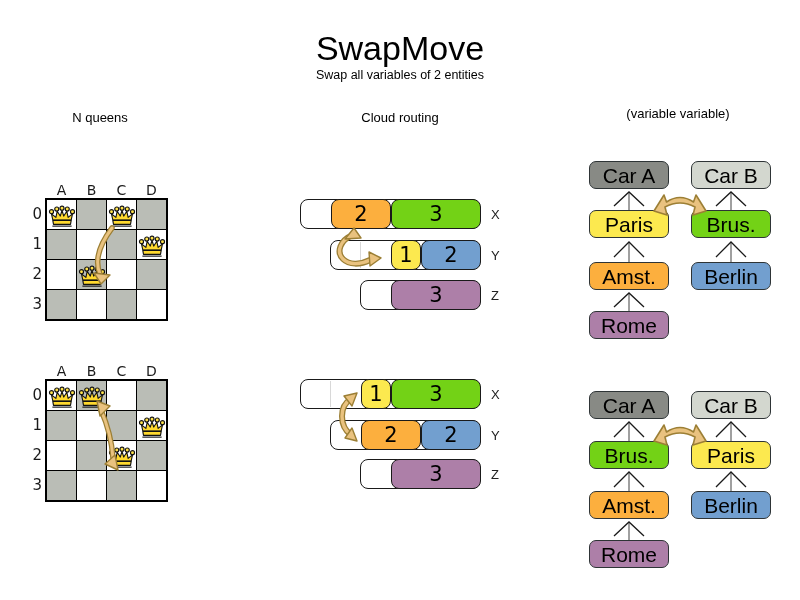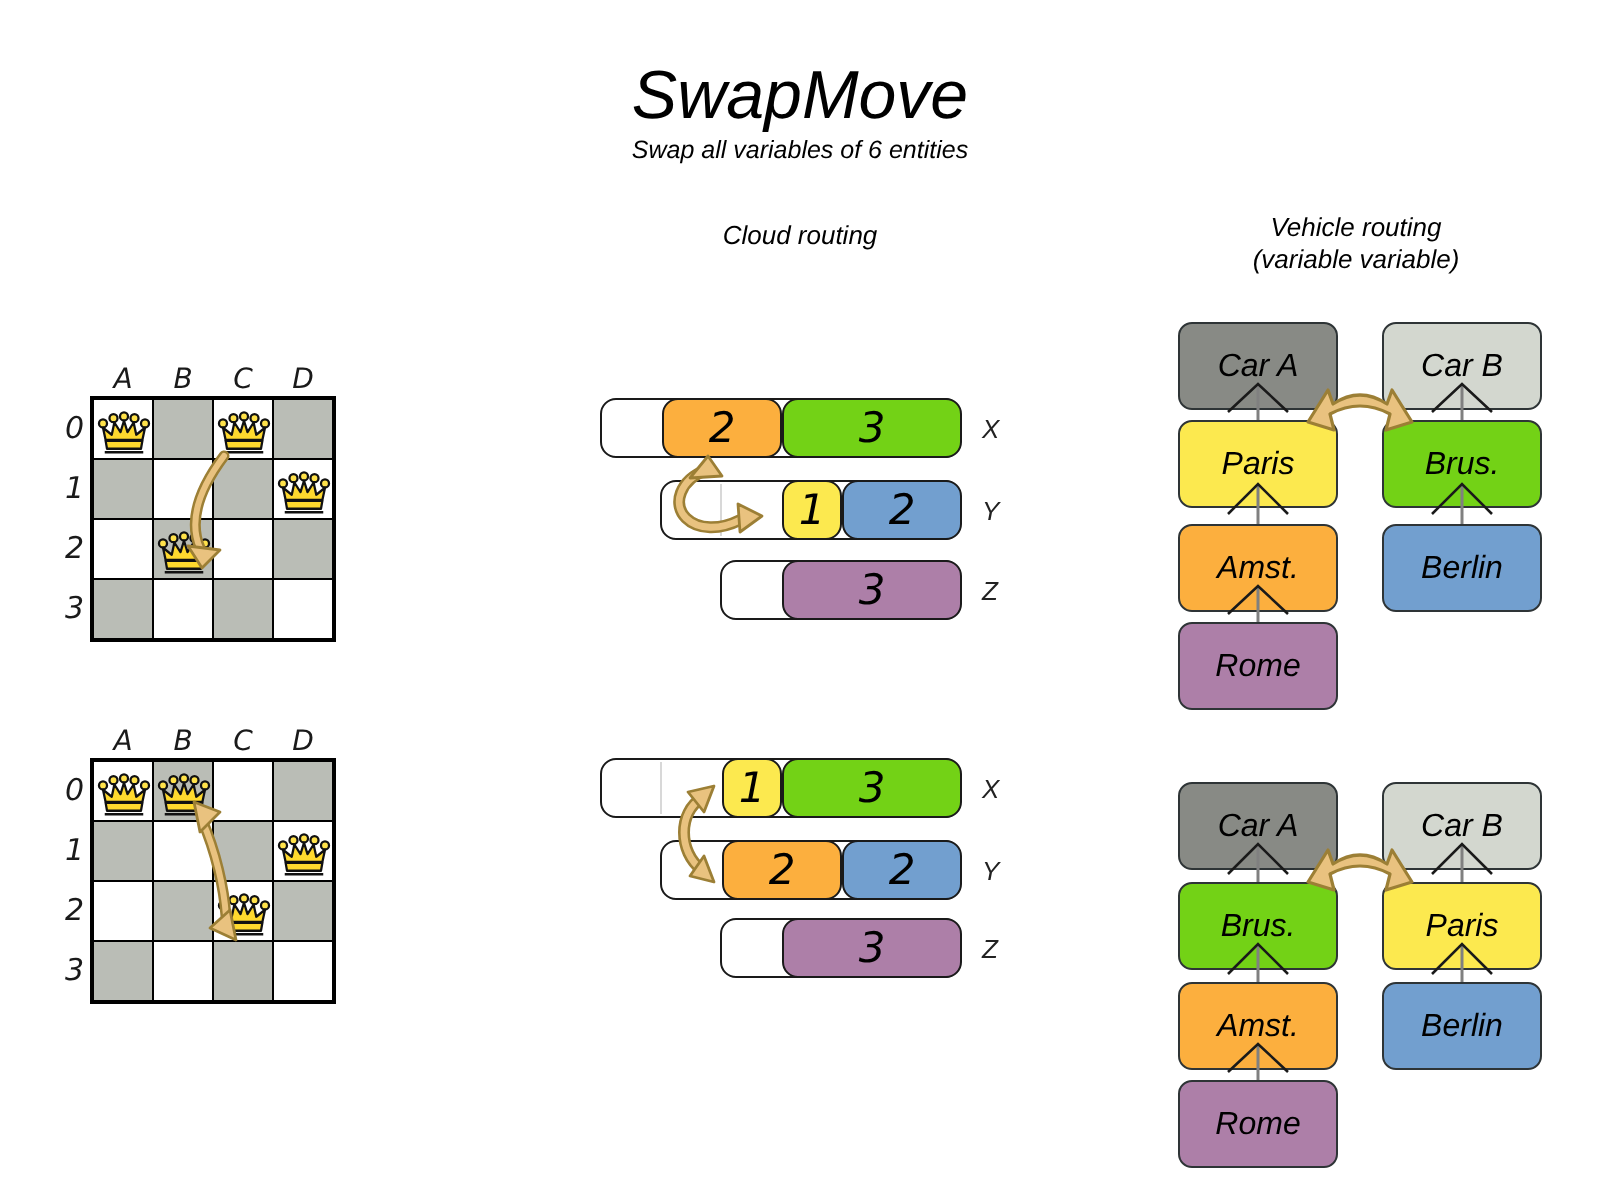--- a/index.html
+++ b/index.html
@@ -1,17 +1,17 @@
 <!DOCTYPE html>
 <html><head>
 <meta charset="utf-8">
 <style>
   html,body{margin:0;padding:0;background:#fff;}
   #canvas{position:relative;width:800px;height:600px;background:#fff;overflow:hidden;
-          font-family:"Liberation Sans",sans-serif;color:#000;font-style:italic;}
+          font-family:"Liberation Sans",sans-serif;color:#000;}
   .abs{position:absolute;}
   
   .title{left:0;top:30px;width:800px;text-align:center;font-size:34px;line-height:36px;}
   .subtitle{left:0;top:68px;width:800px;text-align:center;font-size:12.5px;}
   .colheader{font-size:13px;text-align:center;line-height:16px;}
   
   .board-wrap{width:150px;height:150px;}
   .board{position:absolute;left:20px;top:16px;display:grid;
          grid-template-columns:repeat(4,29px);grid-auto-rows:29px;gap:1px;
          background:#000;border:2px solid #000;}
@@ -24,36 +24,36 @@
         line-height:29px;font-family:"DejaVu Sans",sans-serif;color:#1a1a1a;}
   
   .cbar{position:absolute;height:30px;background:#fff;border:1.5px solid #1a1a1a;
         border-radius:8px;box-sizing:border-box;}
   .cseg{position:absolute;top:-1.5px;height:30px;border:1.5px solid #1a1a1a;border-radius:8px;
         box-sizing:border-box;display:flex;align-items:center;justify-content:center;
         font-size:21px;font-family:"DejaVu Sans",sans-serif;}
   .cdiv{position:absolute;top:1px;bottom:1px;width:1px;background:#d8d8d8;}
   .cxyz{position:absolute;font-size:13px;color:#222;width:20px;}
   
-  .vbox{position:absolute;width:80px;height:44px;border:1.5px solid #2E3436;border-radius:7px;
+  .vbox{position:absolute;width:80px;height:28px;border:1.5px solid #2E3436;border-radius:7px;
         box-sizing:border-box;display:flex;align-items:center;justify-content:center;
-        font-size:16px;line-height:21px;}
+        font-size:21px;line-height:21px;}
   .arrow-svg{position:absolute;z-index:5;}
 </style>
 </head>
 <body>
 
 <div id="canvas">
 
   <div class="abs title">SwapMove</div>
-  <div class="abs subtitle">Swap all variables of 6 entities</div>
-
+  <div class="abs subtitle">Swap all variables of 2 entities</div>
+
+  <div class="abs colheader" style="left:25px;top:110px;width:150px;">N queens</div>
   <div class="abs colheader" style="left:320px;top:110px;width:160px;">Cloud routing</div>
   <div class="abs colheader" style="left:578px;top:106px;width:200px;">
-    <div>Vehicle routing</div>
     <div>(variable variable)</div>
   </div>
 
   <div class="abs board-wrap" style="left:25px;top:182px;">
     <span class="clab" style="left:22px;">A</span>
     <span class="clab" style="left:52px;">B</span>
     <span class="clab" style="left:82px;">C</span>
     <span class="clab" style="left:112px;">D</span>
     <span class="rlab" style="top:18px;">0</span>
     <span class="rlab" style="top:48px;">1</span>

